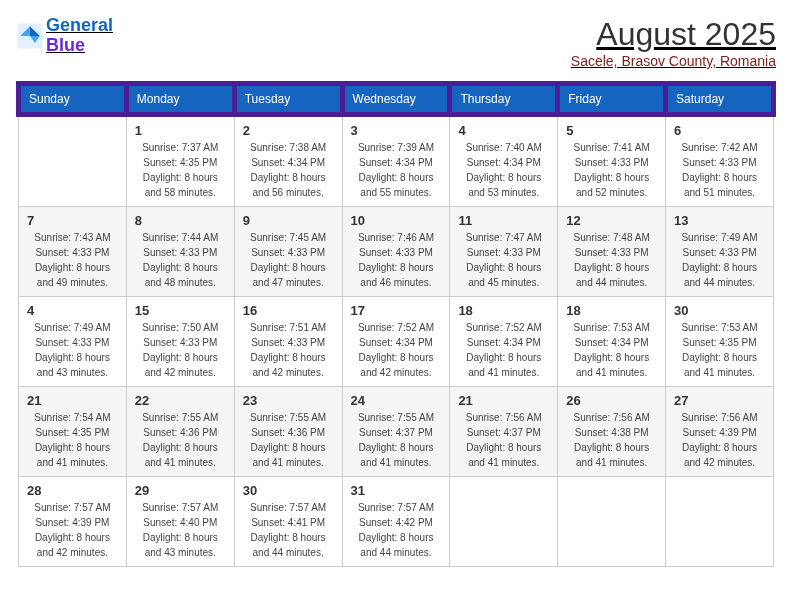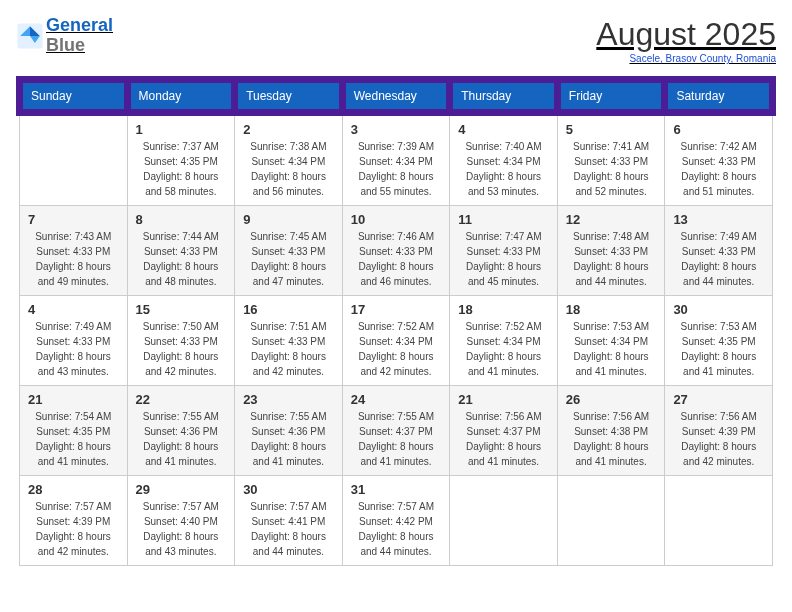--- a/index.html
+++ b/index.html
@@ -38,36 +38,36 @@
     }
     .title-area {
       text-align: right;
     }
     .month-title {
       font-size: 32px;
       font-weight: normal;
       color: #333;
     }
     .subtitle {
-      font-size: 10px;
-      color: #1d4ed8;
+      font-size: 14px;
+      color: #7f1d1d;
     }
     .calendar {
       width: 100%;
       border-collapse: collapse;
       font-size: 11px;
     }
     .calendar th {
       background: #1565c0;
       color: #fff;
       text-align: left;
       padding: 6px 8px;
       font-size: 12px;
       font-weight: normal;
-      border: 7px solid #4c1d95;
+      border: 5px solid #4c1d95;
     }
     .calendar td {
       vertical-align: top;
       padding: 6px 8px;
       border: 1px solid #ccc;
       width: calc(100% / 7);
       min-height: 80px;
     }
     .calendar tr:nth-child(even) td {
       background: #f5f5f5;
@@ -99,21 +99,21 @@
   <div class="logo">
     <svg class="logo-icon" viewBox="0 0 40 40" xmlns="http://www.w3.org/2000/svg">
       <rect x="2" y="2" width="36" height="36" rx="4" fill="#e3f0ff"></rect>
       <polygon points="20,6 34,20 20,20" fill="#1565c0"></polygon>
       <polygon points="20,20 34,20 27,30" fill="#42a5f5"></polygon>
       <polygon points="6,20 20,6 20,20" fill="#42a5f5"></polygon>
     </svg>
     <div>
       <div class="logo-text">
         <span>General</span><br>
-        <span style="color:#737373;">Blue</span>
+        <span style="color:#6d28d9;">Blue</span>
       </div>
     </div>
   </div>
   <div class="title-area">
     <div class="month-title">August 2025</div>
     <div class="subtitle">Sacele, Brasov County, Romania</div>
   </div>
 </div>
 
 <table class="calendar">

